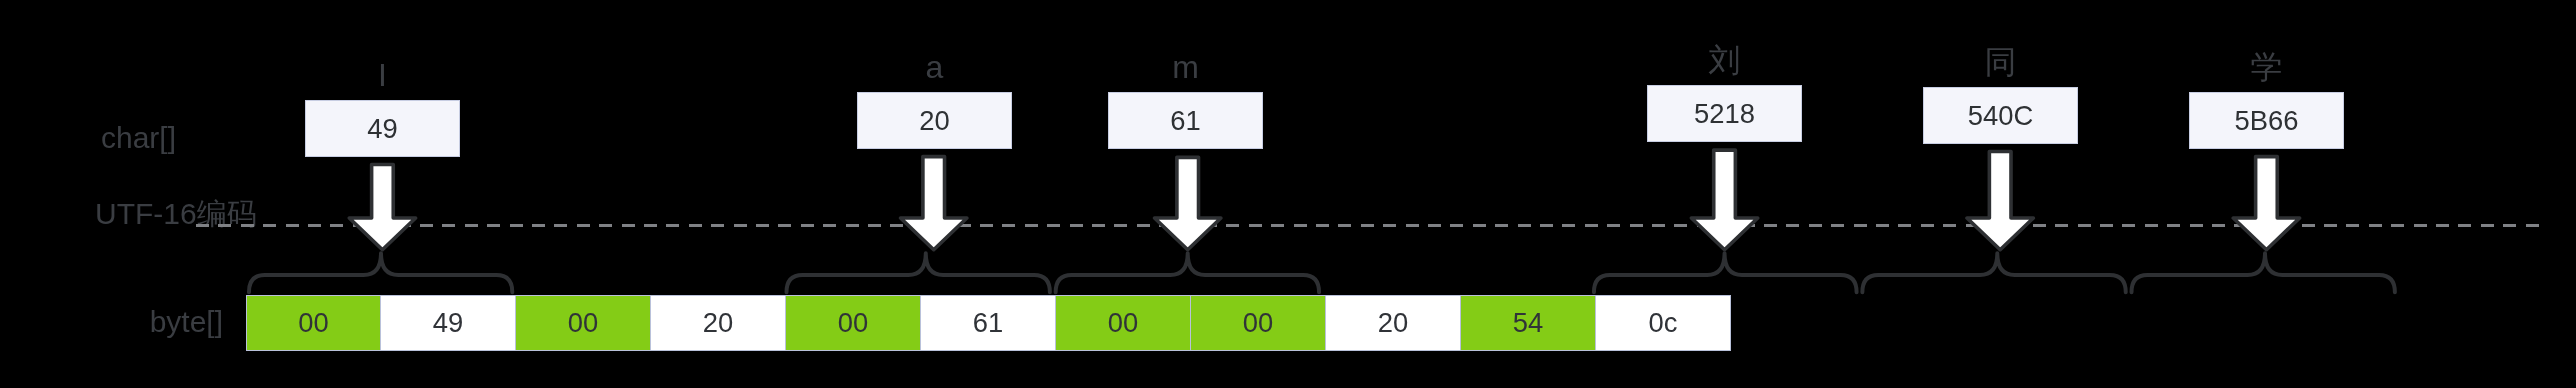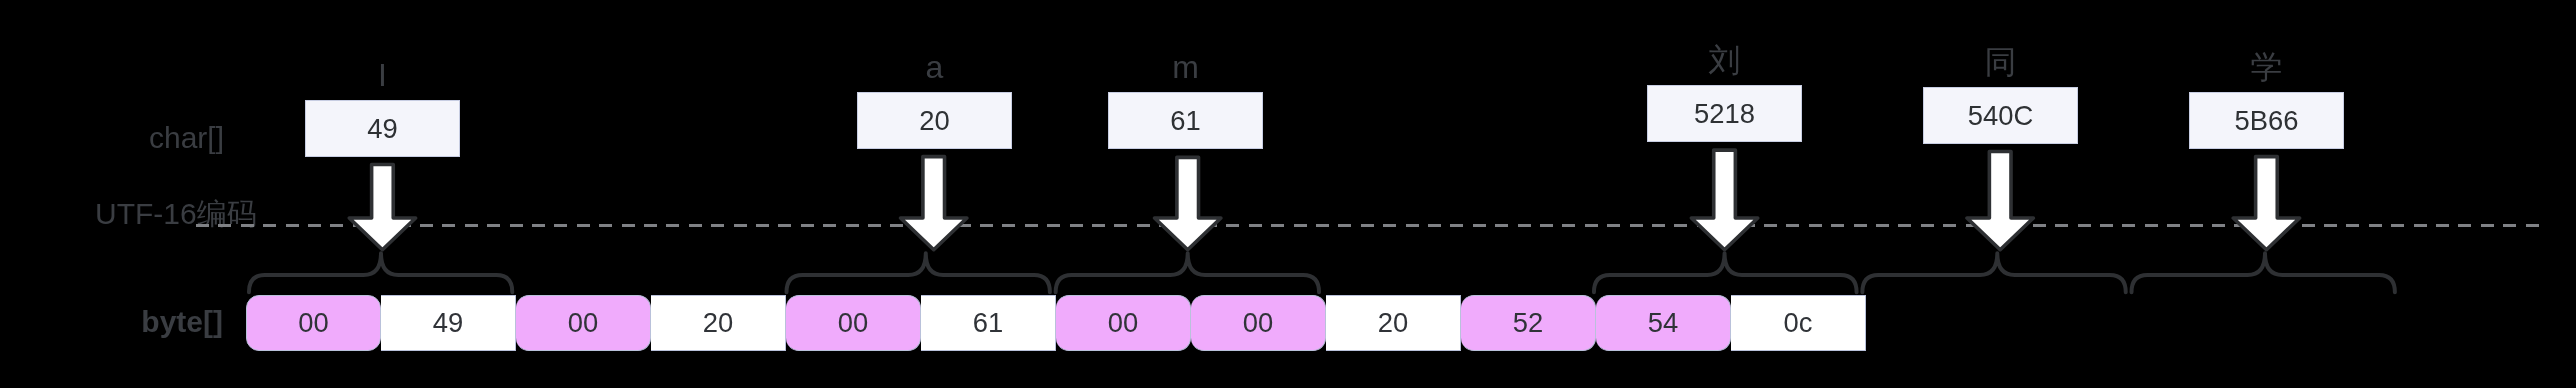--- a/index.html
+++ b/index.html
@@ -4,23 +4,23 @@
 <style>
   html, body {
     margin: 0; padding: 0;
     width: 2576px; height: 389px;
     background: #000000;
     font-family: "Liberation Sans", sans-serif;
     position: relative;
     overflow: hidden;
   }
   .lbl { position: absolute; color: #3a3d42; white-space: nowrap; }
-  .lbl-char  { left: 101px; top: 120px; width: 123px; text-align: right; font-size: 30px; line-height: 35px; }
+  .lbl-char  { left: 101px; top: 120px; width: 123px; text-align: left; font-size: 30px; line-height: 35px; }
   .lbl-utf   { left: 95px; top: 201px; font-size: 30px; line-height: 26px; }
-  .lbl-byte  { left: 100px; top: 304px; width: 123px; text-align: right; font-size: 30px; line-height: 35px; font-weight: bold; }
+  .lbl-byte  { left: 100px; top: 304px; width: 123px; text-align: right; font-size: 30px; line-height: 35px; }
 
   .dash-line {
     position: absolute; left: 196px; top: 224px;
     width: 2345px; height: 2.9px;
     background: repeating-linear-gradient(90deg, #7f8185 0 13px, transparent 13px 22.4px);
   }
 
   .overlay { position: absolute; left: 0; top: 0; pointer-events: none; }
   .arrow { fill: #ffffff; stroke: #2e3033; stroke-width: 5; stroke-linejoin: round; }
   .brace { fill: none; stroke: #2e3033; stroke-width: 5.5; stroke-linecap: round; stroke-linejoin: round; }
@@ -39,21 +39,21 @@
   }
 
   .byte-row { position: absolute; left: 246px; top: 295px; display: flex; }
   .bcell {
     width: 135px; height: 56px; box-sizing: border-box;
     border: 1.8px solid #b9c1da; background: #ffffff;
     display: flex; align-items: center; justify-content: center;
     font-size: 27.4px; color: #303338;
   }
   .bcell + .bcell { border-left: none; }
-  .bcell.alt { background: #f0abfc; border-radius: 13px; }
+  .bcell.alt { background: #84cc16; }
 </style>
 </head>
 <body>
 
 <div class="lbl lbl-char">char[]</div>
 <div class="lbl lbl-utf">UTF-16编码</div>
 <div class="lbl lbl-byte">byte[]</div>
 
 <div class="dash-line"></div>
 
@@ -101,17 +101,16 @@
 <div class="byte-row">
   <div class="bcell alt">00</div>
   <div class="bcell">49</div>
   <div class="bcell alt">00</div>
   <div class="bcell">20</div>
   <div class="bcell alt">00</div>
   <div class="bcell">61</div>
   <div class="bcell alt">00</div>
   <div class="bcell alt">00</div>
   <div class="bcell">20</div>
-  <div class="bcell alt">52</div>
   <div class="bcell alt">54</div>
   <div class="bcell">0c</div>
 </div>
 
 
 </body></html>

